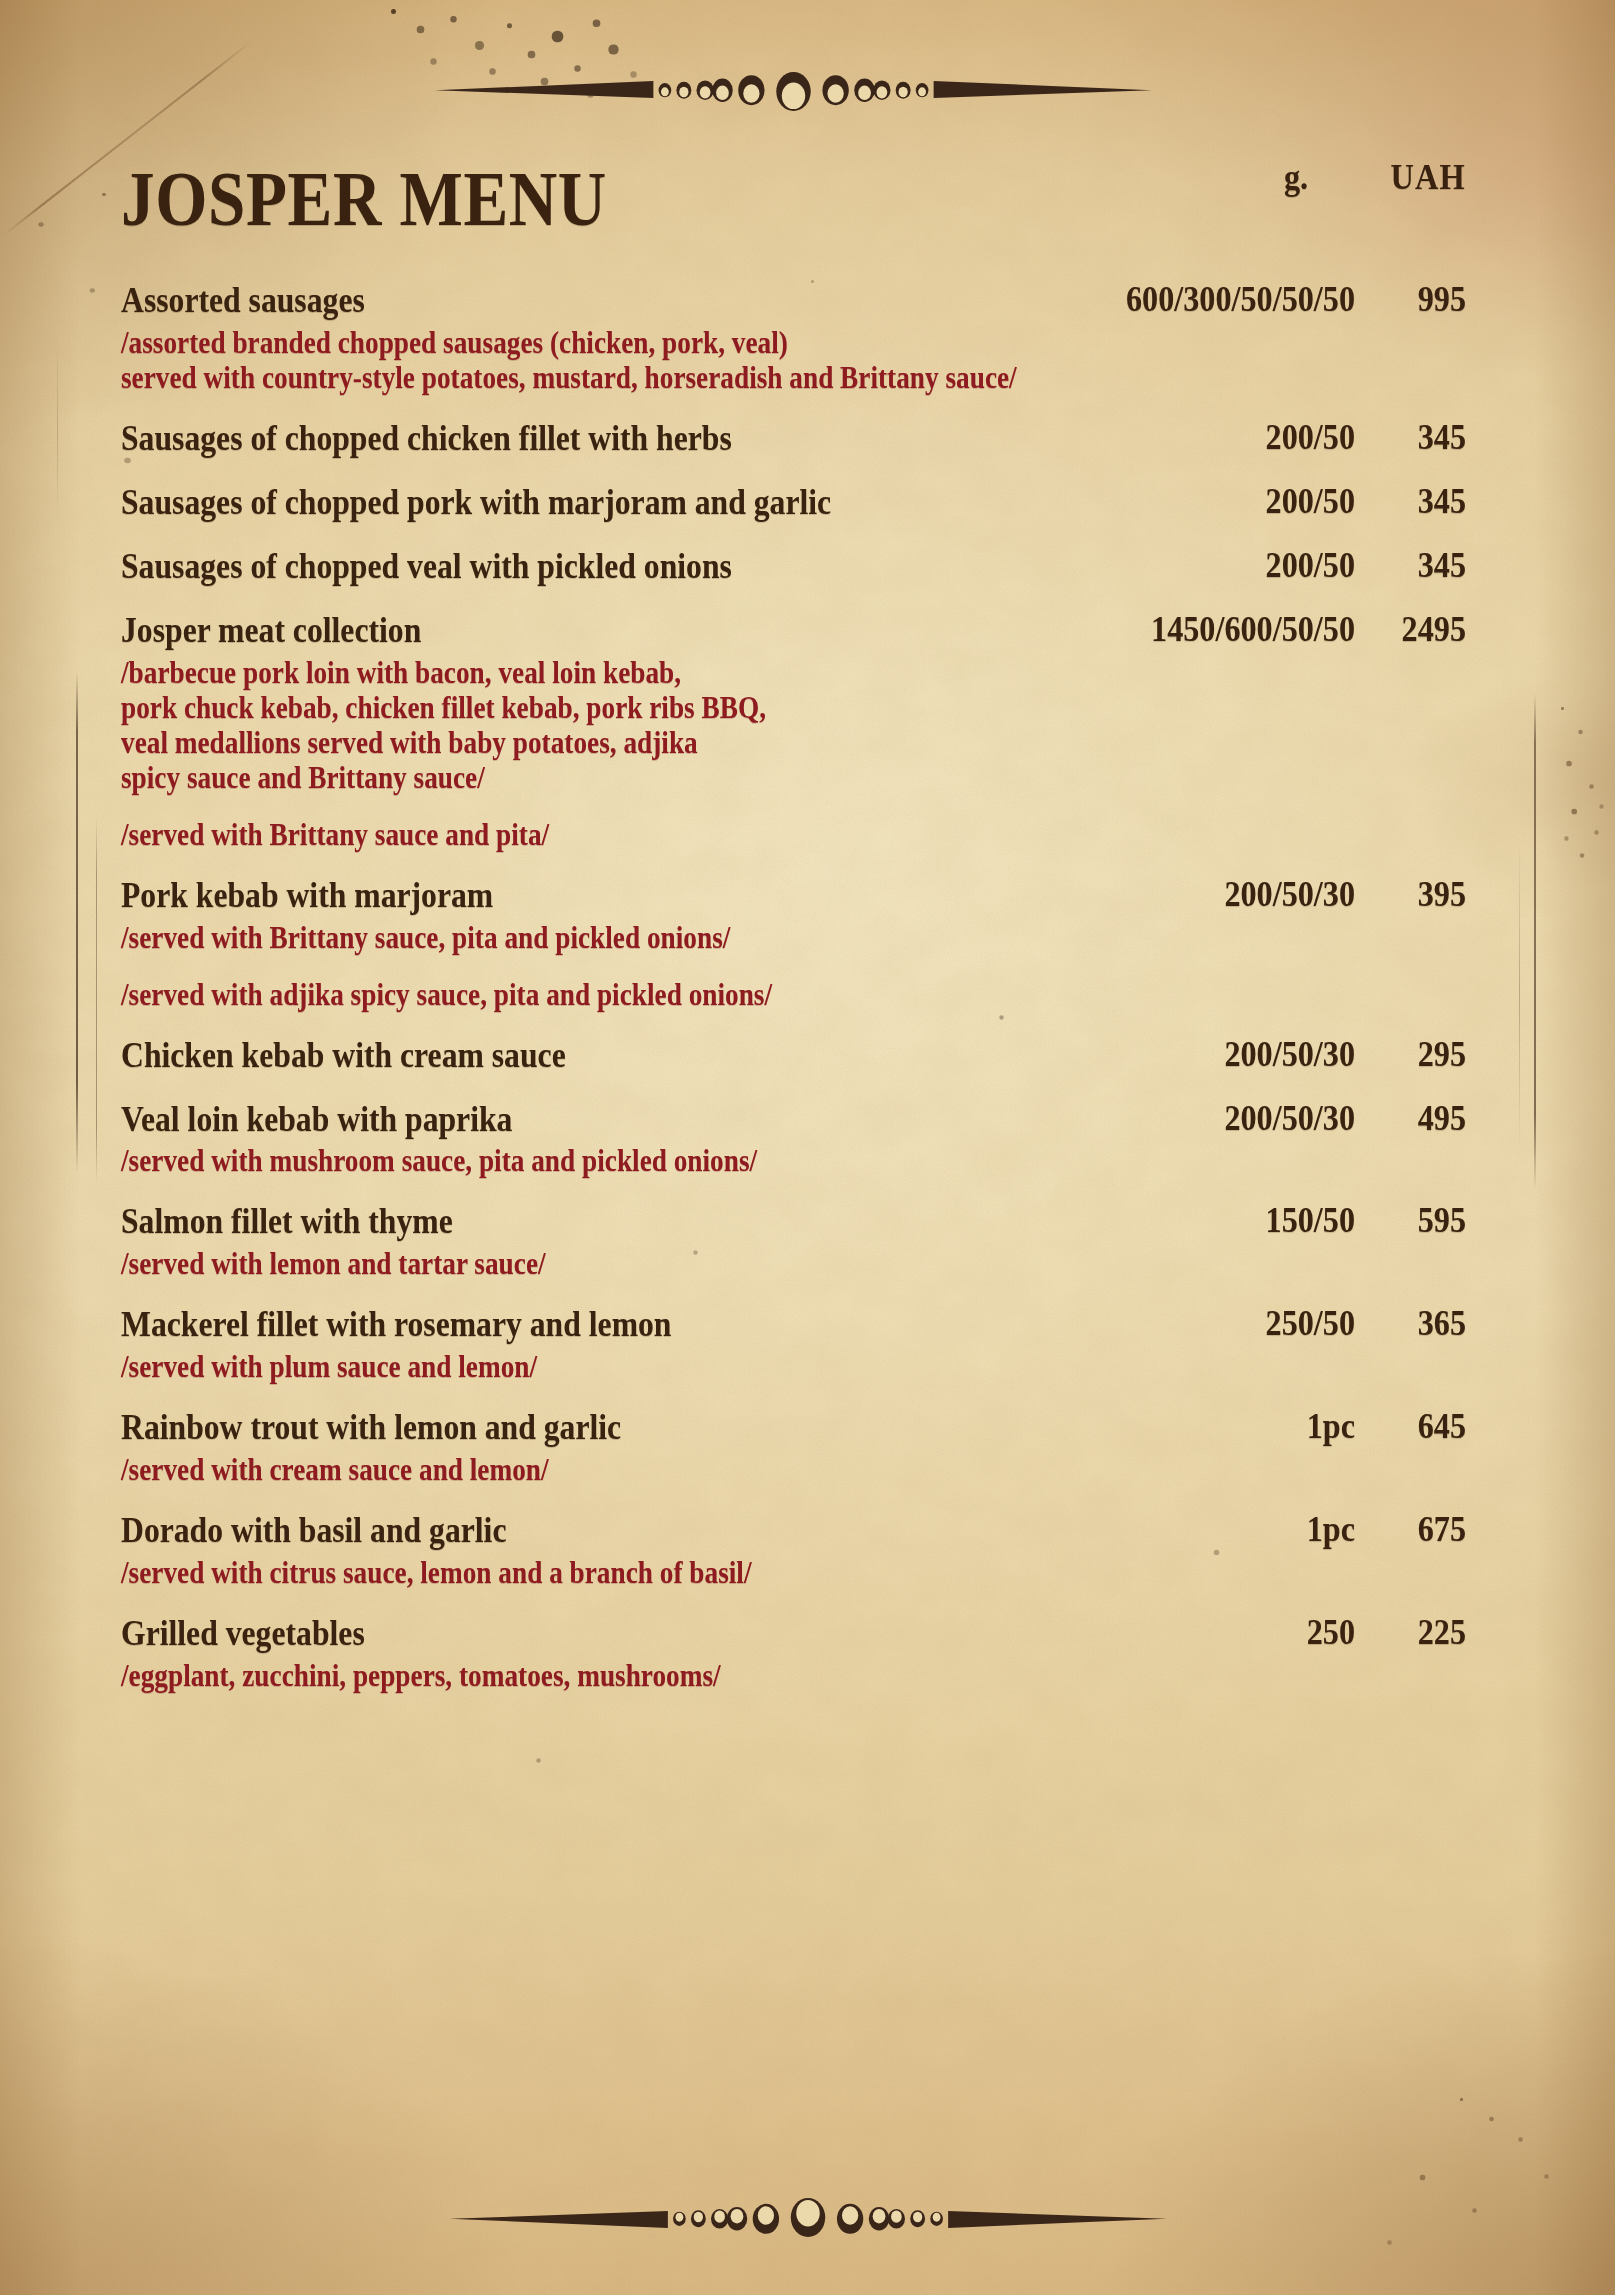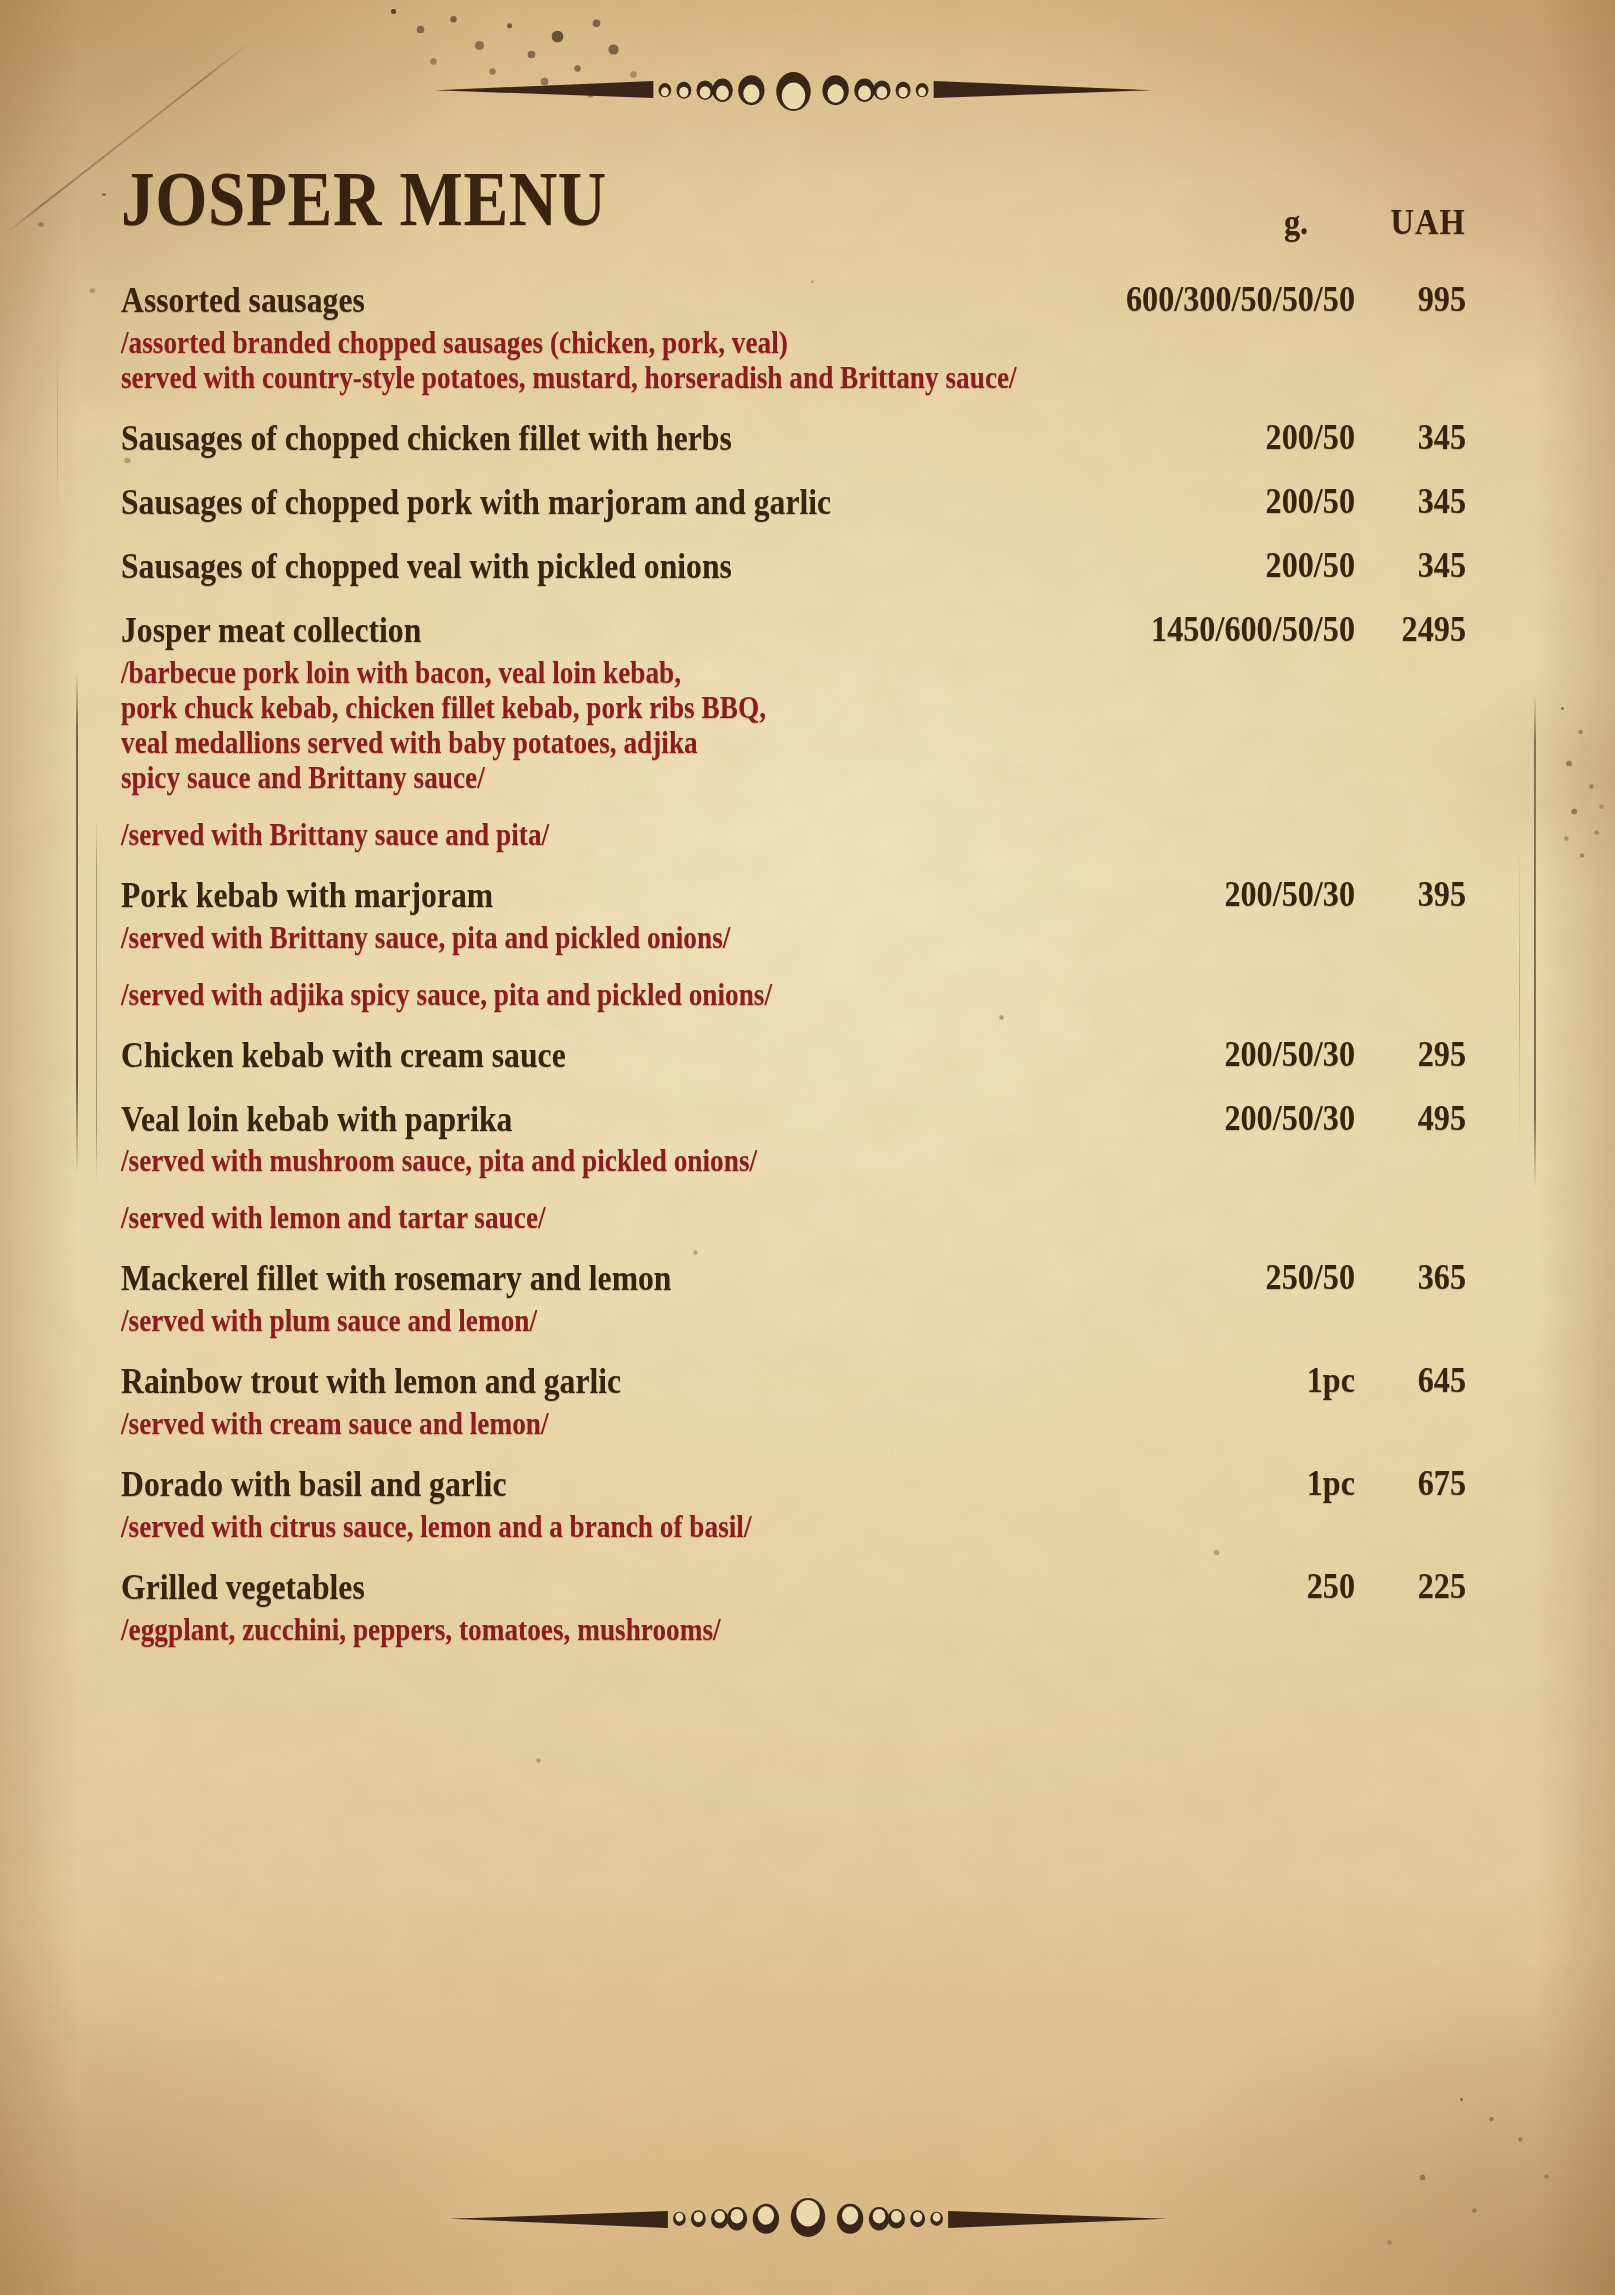--- a/index.html
+++ b/index.html
@@ -25,21 +25,21 @@
     background:linear-gradient(90deg, rgba(138,94,44,.26) 0%, rgba(0,0,0,0) 5%, rgba(0,0,0,0) 95%, rgba(138,94,44,.28) 100%);
   }
   svg.grain { position:absolute; inset:0; pointer-events:none; }
   .content { position:absolute; inset:0; padding:0 150px 0 121px; }
 
   .ornament { display:block; margin:60px auto 0; }
   .ornament-bottom { position:absolute; bottom:46px; left:50%; transform:translateX(-50%) scaleY(-1); margin:0; }
 
   .ink { color:#39220f; text-shadow:0 0.7px 0.7px rgba(70,45,20,.22); }
 
-  .title-row { display:flex; align-items:flex-end; margin-top:33px; }
+  .title-row { display:flex; align-items:flex-start; margin-top:33px; }
   .page-title {
     font-size:79px; font-weight:bold; line-height:1.1; letter-spacing:0.7px;
     transform:scaleX(.85); transform-origin:0 100%; white-space:nowrap; flex:1;
   }
   .col-g, .col-uah { font-size:36px; font-weight:bold; transform:scaleX(.9); transform-origin:100% 50%; }
   .col-g  { width:274px; text-align:right; padding-right:52px; }
   .col-uah{ width:111px; text-align:right; letter-spacing:1.3px; }
 
   .menu { margin-top:36px; }
   .item { margin-bottom:22px; }
@@ -242,20 +242,25 @@
       <div class="item">
         <div class="row">
           <span class="name ink">Veal loin kebab with paprika</span>
           <span class="weight ink">200/50/30</span>
           <span class="price ink">495</span>
         </div>
         <div class="desc">/served with mushroom sauce, pita and pickled onions/</div>
       </div>
 
       <div class="item">
+        <div class="row">
+          <span class="name ink">Salmon fillet with thyme</span>
+          <span class="weight ink">150/50</span>
+          <span class="price ink">595</span>
+        </div>
         <div class="desc">/served with lemon and tartar sauce/</div>
       </div>
 
       <div class="item">
         <div class="row">
           <span class="name ink">Mackerel fillet with rosemary and lemon</span>
           <span class="weight ink">250/50</span>
           <span class="price ink">365</span>
         </div>
         <div class="desc">/served with plum sauce and lemon/</div>

